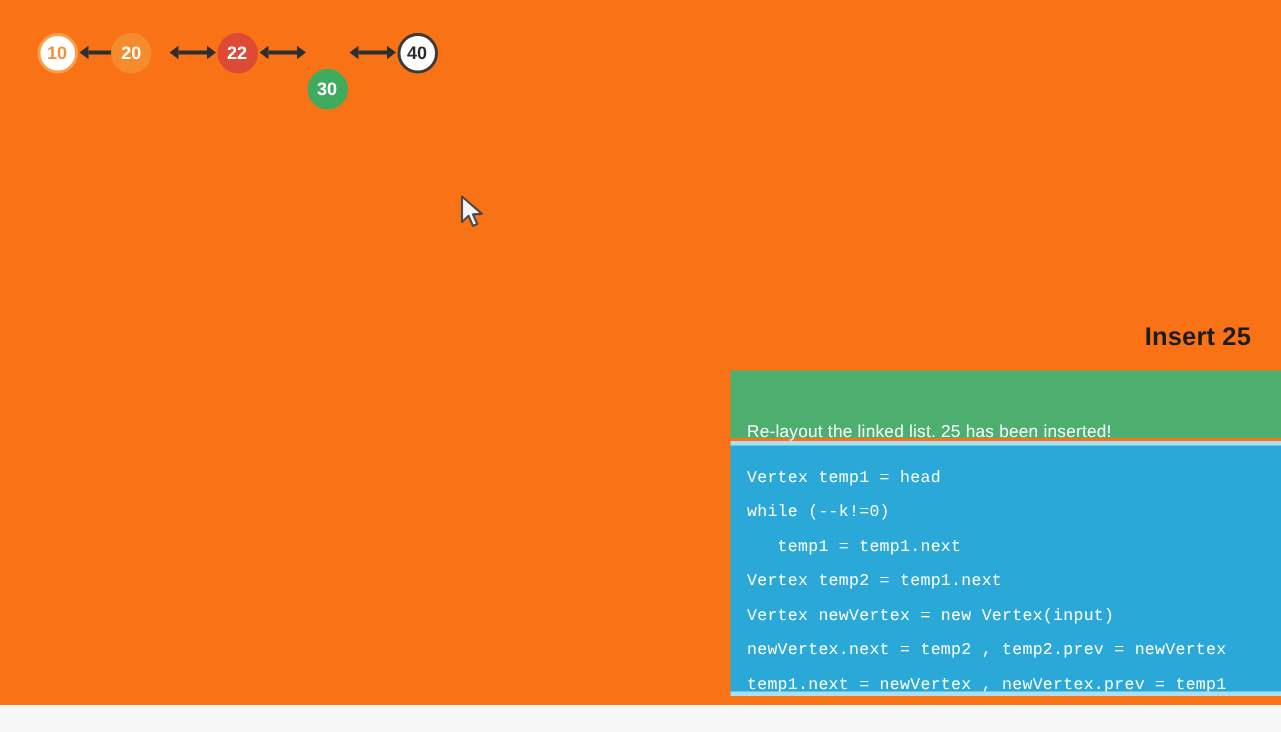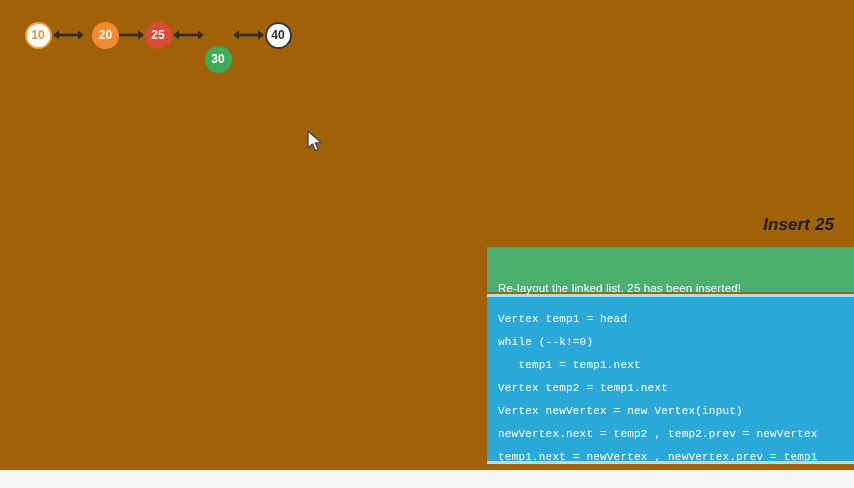--- a/index.html
+++ b/index.html
@@ -16,21 +16,21 @@
     position: relative;
   }
 
   
   #viz-canvas {
     position: absolute;
     left: 0;
     top: 0;
     width: 854px;
     height: 470px;
-    background: #a16207;
+    background: #f97316;
   }
 
   .node {
     position: absolute;
     width: 27px;
     height: 27px;
     border-radius: 50%;
     box-sizing: border-box;
     display: flex;
     align-items: center;
@@ -59,21 +59,20 @@
   #action-title {
     position: absolute;
     right: 20px;
     top: 215px;
     font-family: "Liberation Sans", sans-serif;
     font-size: 17px;
     font-weight: bold;
     color: #1c1c1c;
     letter-spacing: 0.1px;
     z-index: 12;
-    font-style: italic;
   }
 
   
   #status-bar {
     position: absolute;
     left: 487px;
     top: 247px;
     width: 380px;
     height: 45px;
     background: #4caf70;
@@ -150,25 +149,25 @@
           <polygon points="31,7 25,2.5 25,11.5" fill="#2e2e2e"></polygon>
         </svg></div>
       <div class="edge" style="left: 232.5px; top: 28px; width: 31px;"><svg width="31" height="14" viewBox="0 0 31 14">
           <line x1="6" y1="7" x2="25" y2="7" stroke="#2e2e2e" stroke-width="2.6"></line>
           <polygon points="0,7 6,2.5 6,11.5" fill="#2e2e2e"></polygon>
           <polygon points="31,7 25,2.5 25,11.5" fill="#2e2e2e"></polygon>
         </svg></div>
       <div class="node" style="left: 24.5px; top: 21.5px; background: rgb(255, 255, 255); border: 2.5px solid rgb(245, 160, 74); color: rgb(245, 144, 58);">
         <span>10</span>
       </div>
-      <div class="node" style="left: 92px; top: 21.5px; background: rgb(245, 139, 47); border: 2.5px solid rgb(245, 139, 47); color: rgb(255, 255, 255); text-align: right;">
+      <div class="node" style="left: 74px; top: 21.5px; background: rgb(245, 139, 47); border: 2.5px solid rgb(245, 139, 47); color: rgb(255, 255, 255); text-align: right;">
         <span>20</span>
       </div>
       <div class="node" style="left: 144.5px; top: 21.5px; background: rgb(221, 75, 53); border: 2.5px solid rgb(221, 75, 53); color: rgb(255, 255, 255);">
-        <span>25</span>
+        <span>22</span>
       </div>
       <div class="node" style="left: 204.5px; top: 21.5px; background: rgb(63, 171, 95); border: 2.5px solid rgb(63, 171, 95); color: rgb(255, 255, 255); margin-top: 24px;">
         <span>30</span>
       </div>
       <div class="node" style="left: 264.5px; top: 21.5px; background: rgb(255, 255, 255); border: 2.5px solid rgb(58, 58, 58); color: rgb(43, 43, 43);">
         <span>40</span>
       </div>
     </div>
 </div>
 

